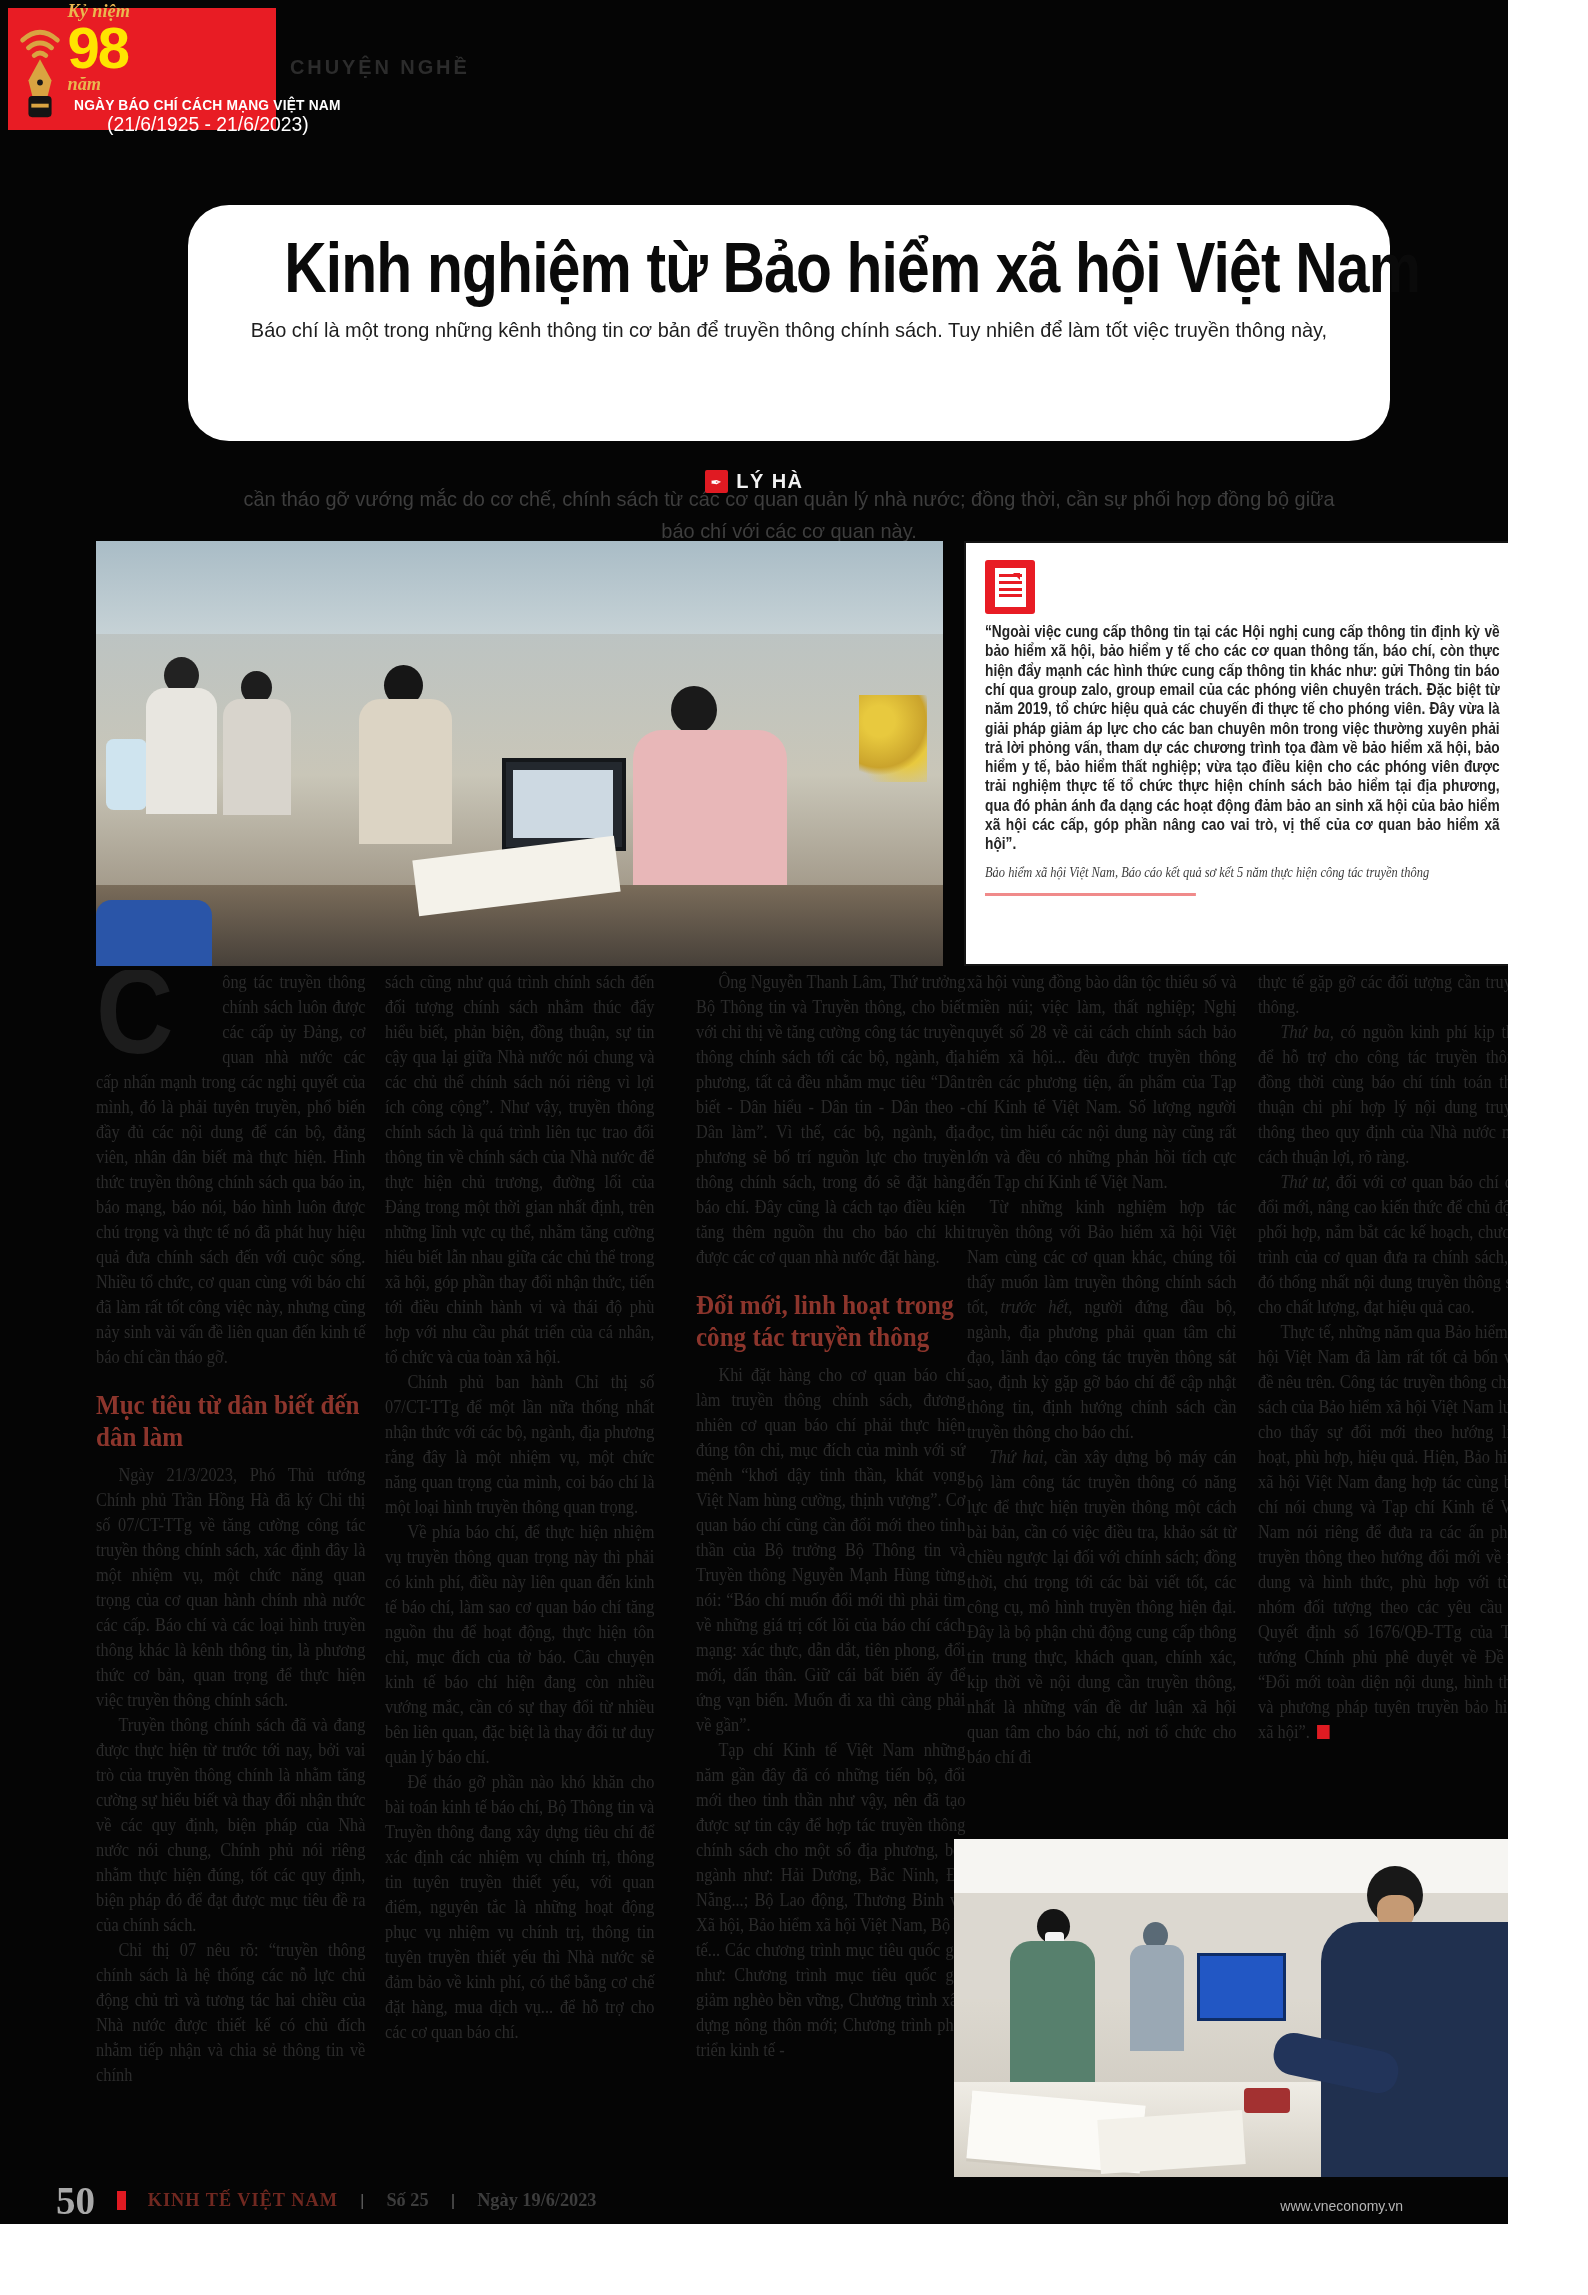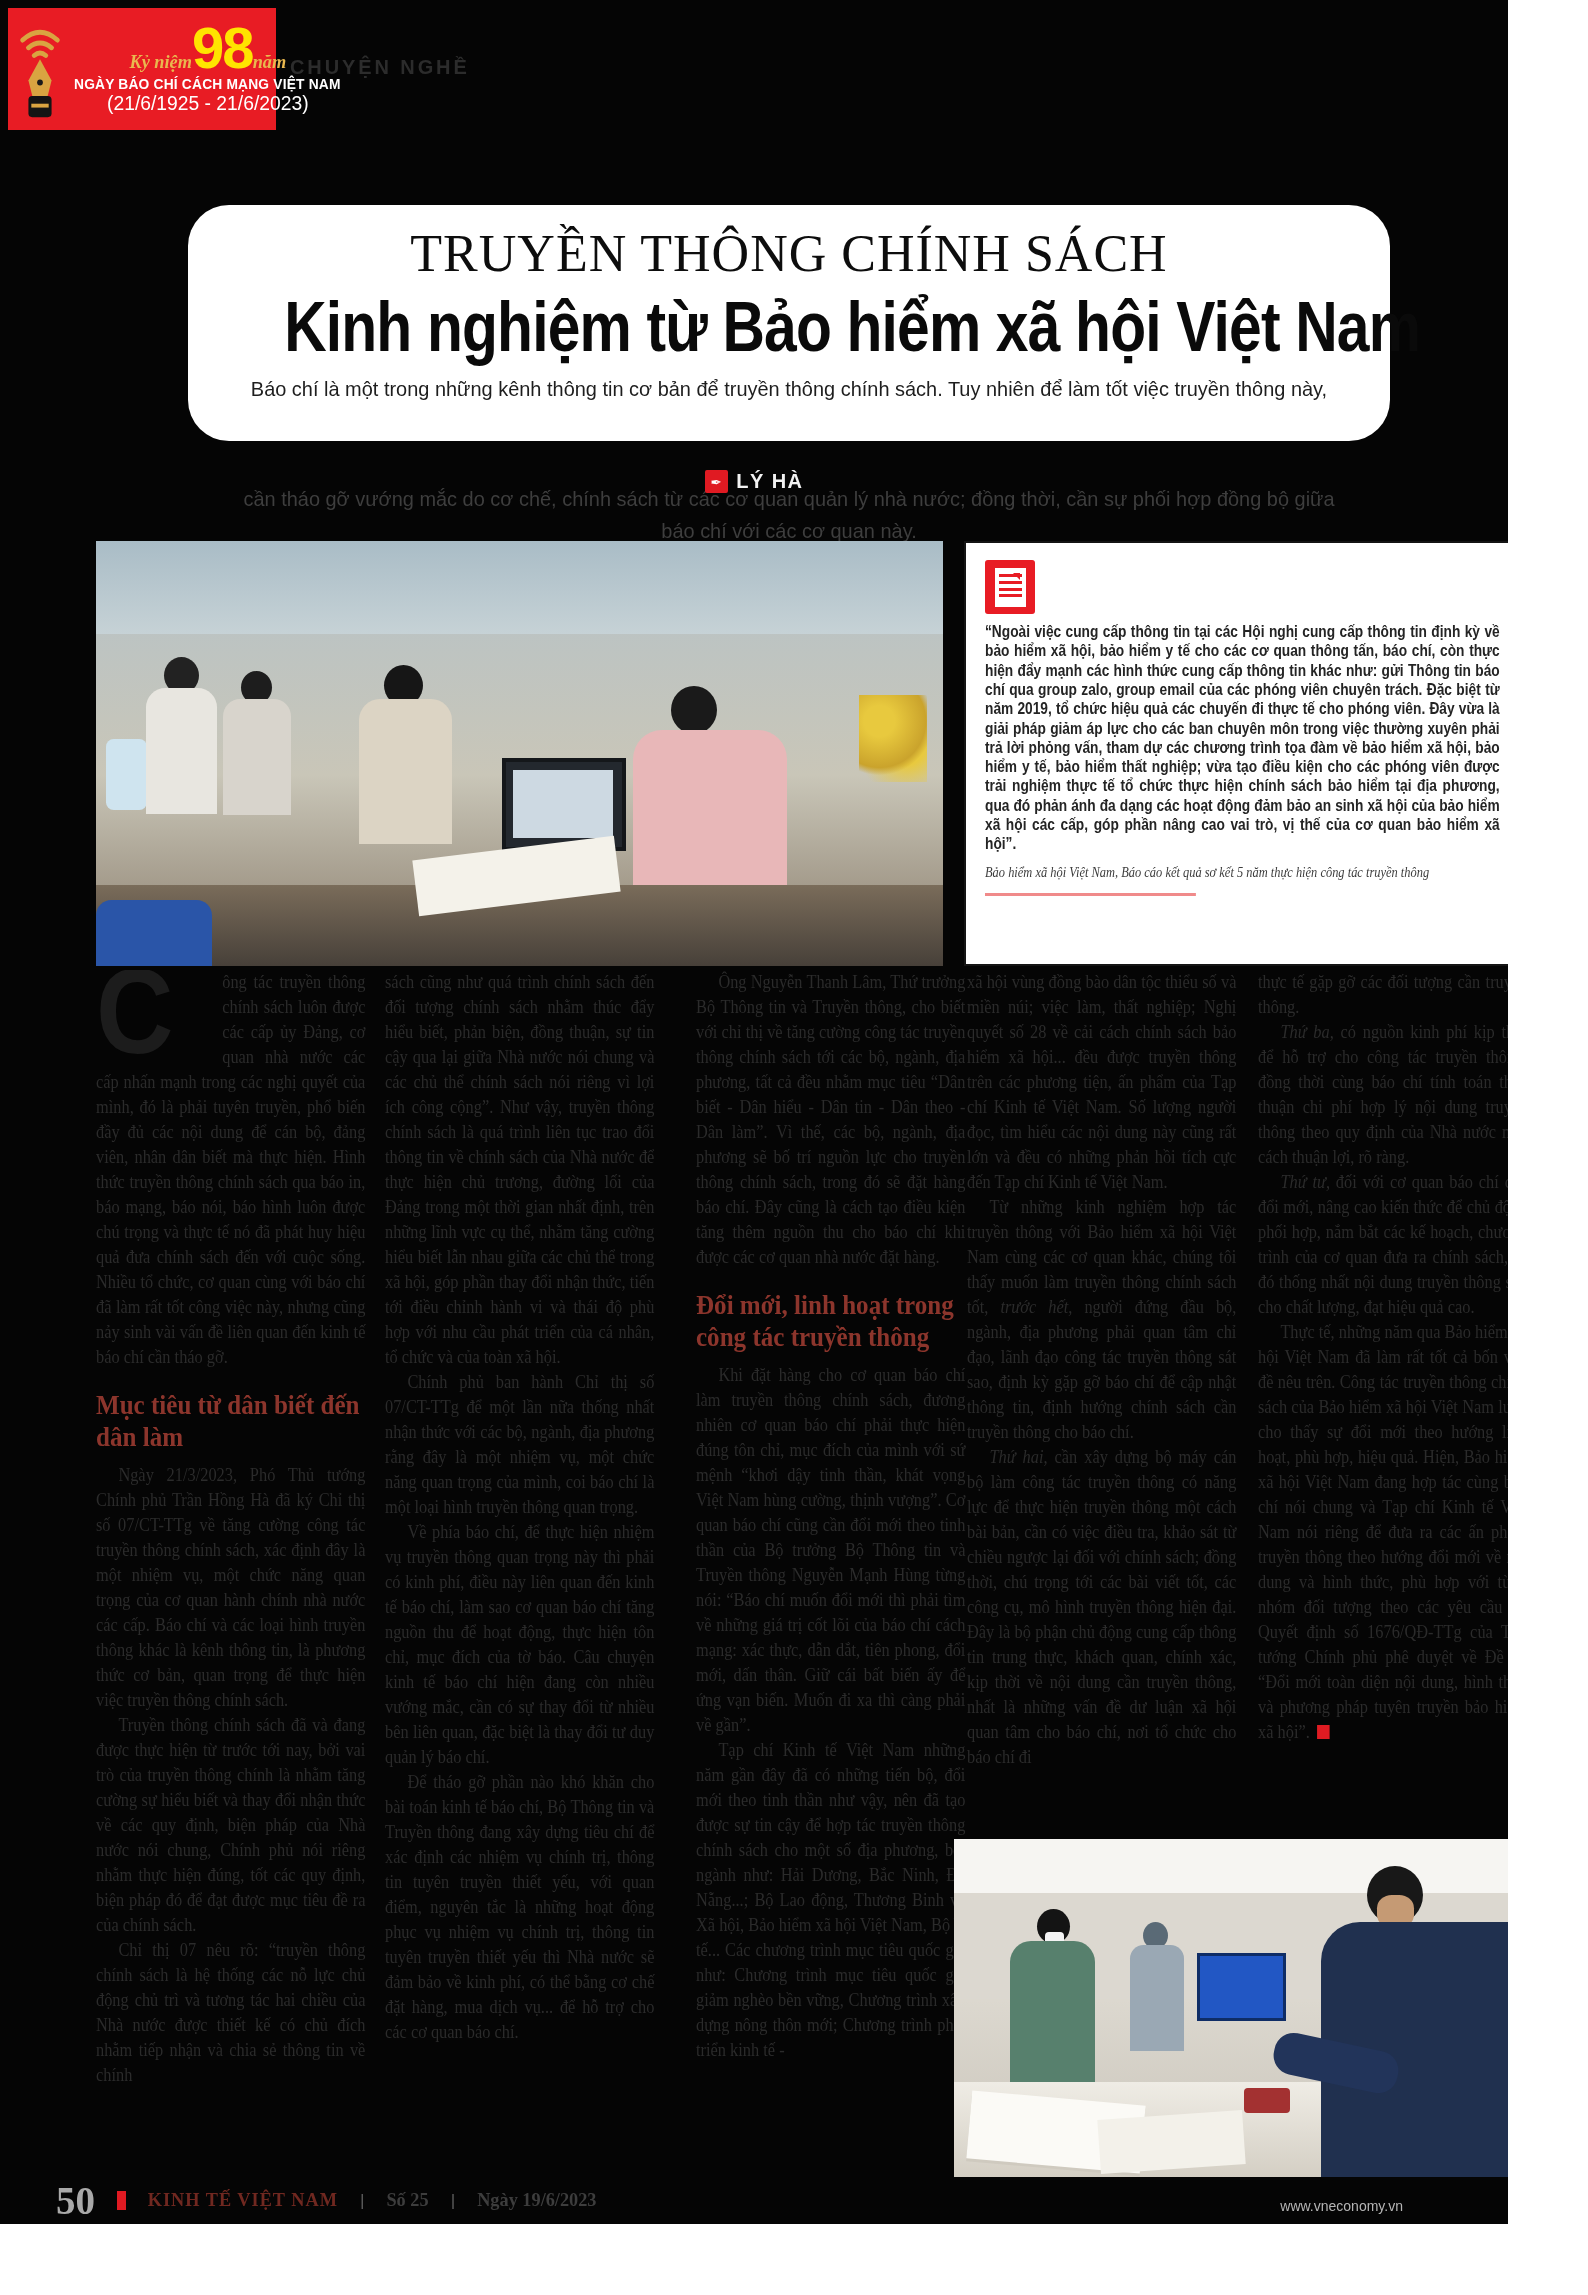--- a/index.html
+++ b/index.html
@@ -4,21 +4,21 @@
 <style>
   * { box-sizing: border-box; margin: 0; padding: 0; }
   body { background: #ffffff; font-family: "Liberation Sans", sans-serif; }
   #page { position: relative; width: 1588px; height: 2295px; background: #ffffff; overflow: hidden; }
   #paper { position: absolute; left: 0; top: 0; width: 1508px; height: 2224px; background: #050505; overflow: hidden; }
 
   
   .badge { position: absolute; left: 7.7px; top: 7.7px; width: 268px; height: 122px; background: #e81c24; display: flex; align-items: center; padding: 5.8px 7.7px 5.8px 5.8px; }
   .badge svg { flex: 0 0 54px; height: 108px; }
   .badge-text { flex: 1; text-align: center; color: #fff; }
-  .badge-row1 { display: flex; align-items: baseline; justify-content: center; }
+  .badge-row1 { display: flex; align-items: baseline; justify-content: center; flex-direction: column; }
   .badge-kicker { font-family: "Liberation Serif", serif; font-style: italic; color: #e9b84f; font-size: 18.3px; font-weight: bold; }
   .badge-years { font-size: 58px; font-weight: bold; color: #ffe400; line-height: 0.9; letter-spacing: -1.9px; }
   .badge-line1 { font-size: 14.5px; font-weight: bold; letter-spacing: 0.2px; margin-top: 1.9px; white-space: nowrap; transform: scaleX(0.95); }
   .badge-line2 { font-size: 19.3px; margin-top: 1px; white-space: nowrap; }
 
   .section-label { position: absolute; left: 290px; top: 56px; font-size: 20px; font-weight: bold; color: #2c2c2c; letter-spacing: 2.9px; }
 
   
   .title-card { position: absolute; left: 188px; top: 205px; width: 1202px; height: 236px; background: #ffffff; border-radius: 41px; text-align: center; padding-top: 19.3px; }
   .kicker { font-family: "Liberation Serif", serif; font-size: 52px; color: #0d0d0d; letter-spacing: 1px; white-space: nowrap; }
@@ -99,21 +99,20 @@
           <span class="badge-years">98</span>
           <span class="badge-kicker">năm</span>
         </div>
         <div class="badge-line1">NGÀY BÁO CHÍ CÁCH MẠNG VIỆT NAM</div>
         <div class="badge-line2">(21/6/1925 - 21/6/2023)</div>
       </div>
     </div>
     <div class="section-label">CHUYỆN NGHỀ</div>
 
     <div class="title-card">
-      <div class="kicker">TRUYỀN THÔNG CHÍNH SÁCH</div>
       <div class="headline">Kinh nghiệm từ Bảo hiểm xã hội Việt Nam</div>
       <div class="lede-line lede1">Báo chí là một trong những kênh thông tin cơ bản để truyền thông chính sách. Tuy nhiên để làm tốt việc truyền thông này,</div>
     </div>
     <div class="lede-rest">
       <div class="lede-line">cần tháo gỡ vướng mắc do cơ chế, chính sách từ các cơ quan quản lý nhà nước; đồng thời, cần sự phối hợp đồng bộ giữa</div>
       <div class="lede-line">báo chí với các cơ quan này.</div>
     </div>
 
     <div class="byline">
       <span class="byline-icon">✒</span>

